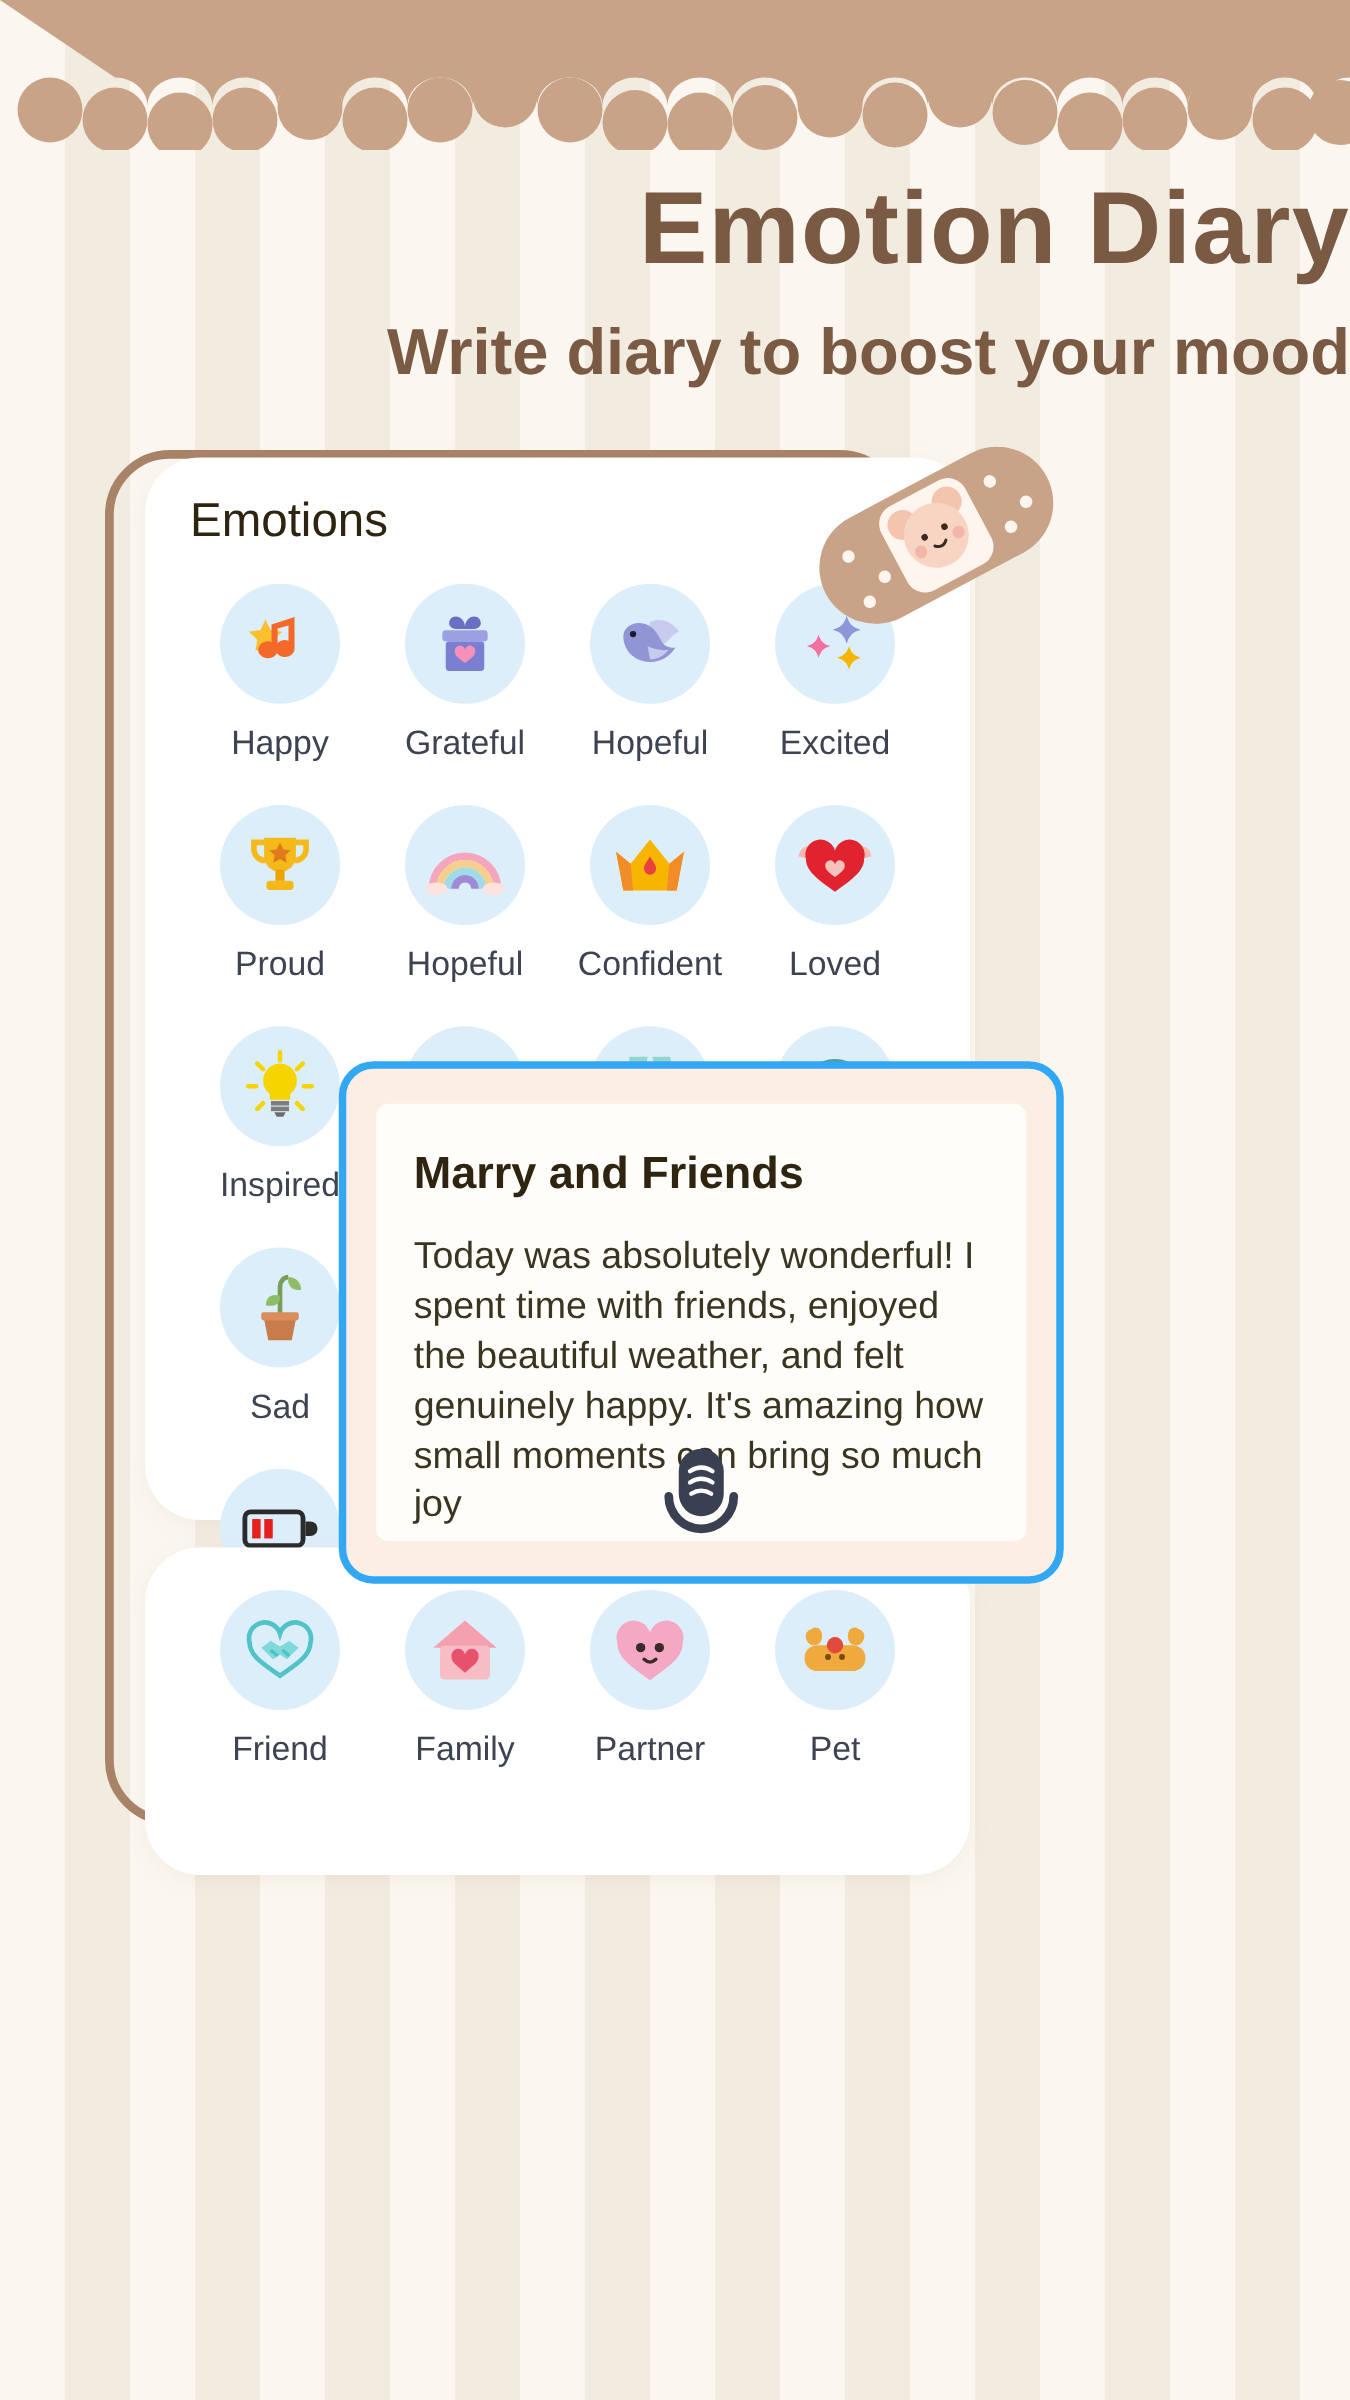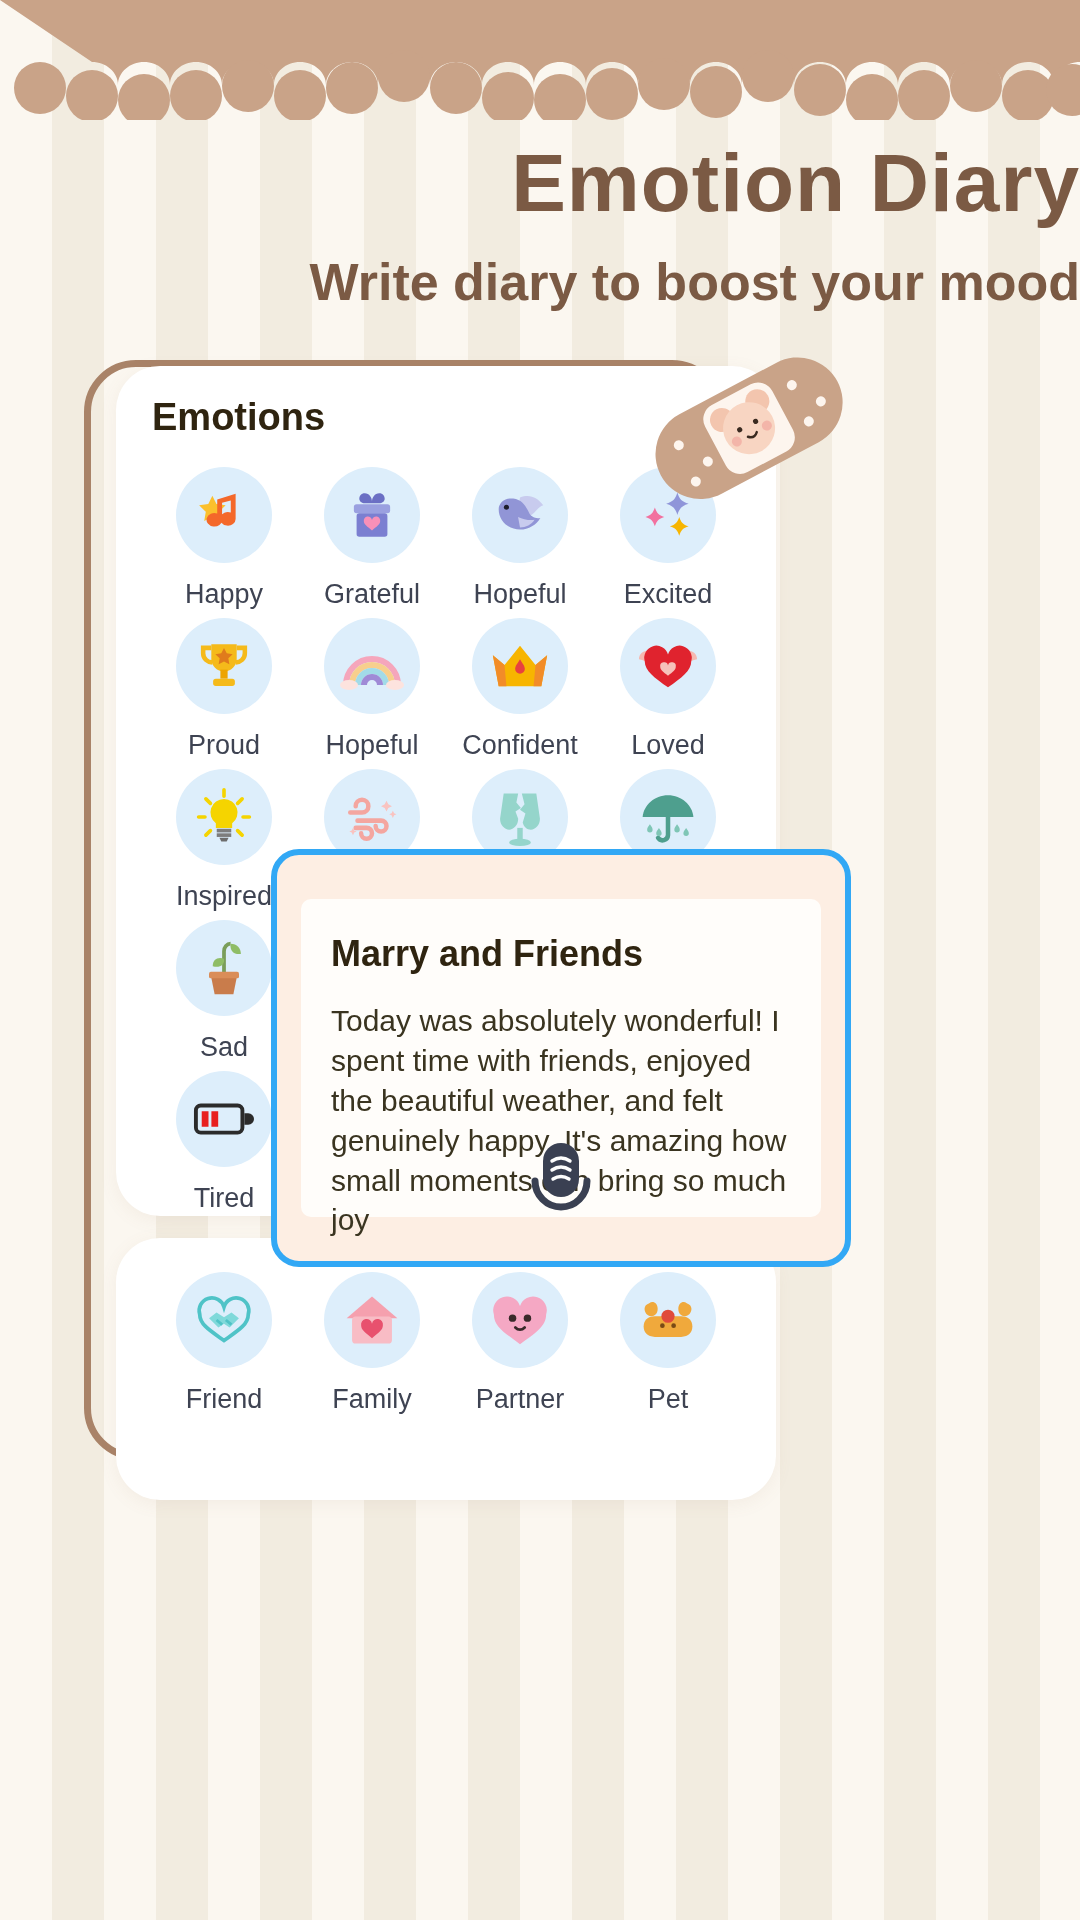--- a/index.html
+++ b/index.html
@@ -55,27 +55,27 @@
   .emotions-card{
     position:absolute; left:116px; top:366px;
     width:660px; height:850px;
     background:#ffffff;
     border-radius:44px;
     box-shadow:0 4px 18px rgba(150,120,95,.08);
     z-index:5;
     padding:30px 34px 0 34px;
   }
   .section-title{
-    font-size:38px; font-weight:bold; color:#2f2410;
+    font-size:38px; font-weight:normal; color:#2f2410;
     margin:0 0 28px 2px;
   }
   .grid{
     display:grid;
     grid-template-columns:repeat(4,1fr);
-    row-gap:8px;
+    row-gap:34px;
   }
   .cell{
     display:flex; flex-direction:column; align-items:center;
     cursor:pointer;
   }
   .bubble{
     width:96px; height:96px; border-radius:50%;
     background:#ddeefb;
     display:flex; align-items:center; justify-content:center;
   }
@@ -102,21 +102,21 @@
   }
 
   
   .diary-modal{
     position:absolute; left:271px; top:849px;
     width:580px; height:418px;
     background:#fdeee3;
     border:6px solid #32a8f5;
     border-radius:28px;
     z-index:10;
-    padding:44px 24px;
+    padding:28px 24px;
   }
   .diary-inner{
     width:100%; height:100%;
     background:#fffdfa;
     border-radius:10px;
     padding:34px 30px 20px 30px;
     position:relative;
   }
   .diary-title{
     font-size:36px; font-weight:bold; color:#2f2410; margin-bottom:26px;

